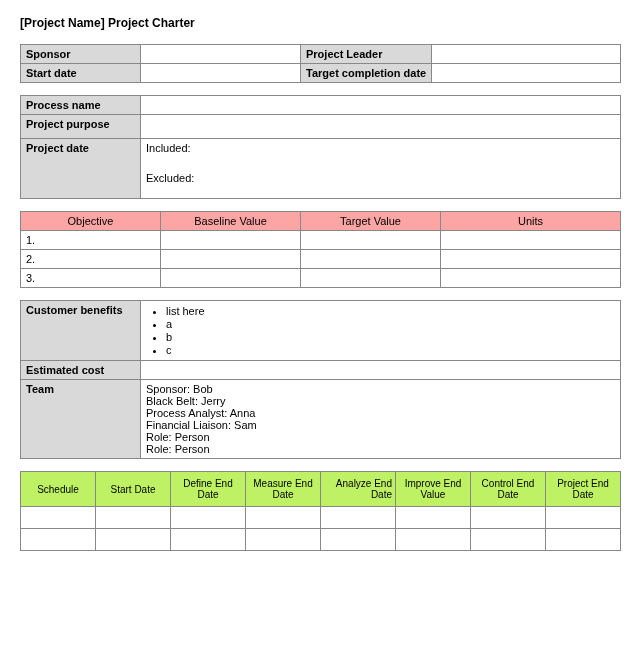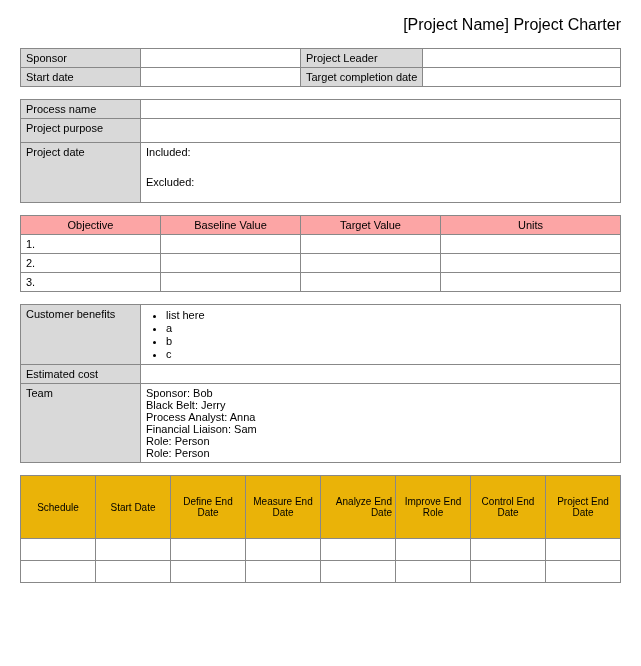--- a/index.html
+++ b/index.html
@@ -6,64 +6,64 @@
     body {
       font-family: Arial, sans-serif;
       font-size: 11px;
       background: #fff;
       color: #000;
       width: 641px;
       min-height: 666px;
       padding: 10px 20px 20px 20px;
     }
     h1.title {
-      text-align: right;
-      font-size: 16px;
-      font-weight: normal;
+      text-align: left;
+      font-size: 12px;
+      font-weight: bold;
       margin-bottom: 14px;
       margin-top: 6px;
     }
     table {
       width: 100%;
       border-collapse: collapse;
       margin-bottom: 12px;
     }
     td, th {
       border: 1px solid #888;
       padding: 3px 5px;
       vertical-align: top;
       font-size: 11px;
     }
     .label-cell {
       background-color: #d9d9d9;
-      font-weight: normal;
+      font-weight: bold;
       white-space: nowrap;
       width: 120px;
     }
     .header-cell {
       background-color: #fca5a5;
       font-weight: normal;
     }
     .empty-cell {
       background: #fff;
     }
     ul.bullets {
       list-style: disc;
       padding-left: 20px;
     }
     ul.bullets li {
       margin: 1px 0;
     }
     .schedule-header {
-      background-color: #eab308;
+      background-color: #bef264;
       text-align: center;
       font-weight: normal;
       font-size: 10px;
       vertical-align: middle;
-      padding: 20px 3px;
+      padding: 6px 3px;
     }
     .schedule-data {
       height: 22px;
     }
   </style>
 </head>
 <body>
 
 <h1 class="title">[Project Name] Project Charter</h1>
 
@@ -163,21 +163,21 @@
   </table>
 
 <table>
   <tbody>
       <tr>
     <th class="schedule-header" style="width:65px;">Schedule</th>
     <th class="schedule-header" style="width:65px;">Start Date</th>
     <th class="schedule-header" style="width:65px;">Define End Date</th>
     <th class="schedule-header" style="width:65px;margin-left:9px;">Measure End Date</th>
     <th class="schedule-header" style="width:65px;text-align:right;">Analyze End Date</th>
-    <th class="schedule-header" style="width:65px;">Improve End Role</th>
+    <th class="schedule-header" style="width:65px;">Improve End Value</th>
     <th class="schedule-header" style="width:65px;">Control End Date</th>
     <th class="schedule-header" style="width:65px;">Project End Date</th>
   </tr>
   <tr>
     <td class="schedule-data empty-cell"></td>
     <td class="schedule-data empty-cell"></td>
     <td class="schedule-data empty-cell"></td>
     <td class="schedule-data empty-cell"></td>
     <td class="schedule-data empty-cell"></td>
     <td class="schedule-data empty-cell"></td>

